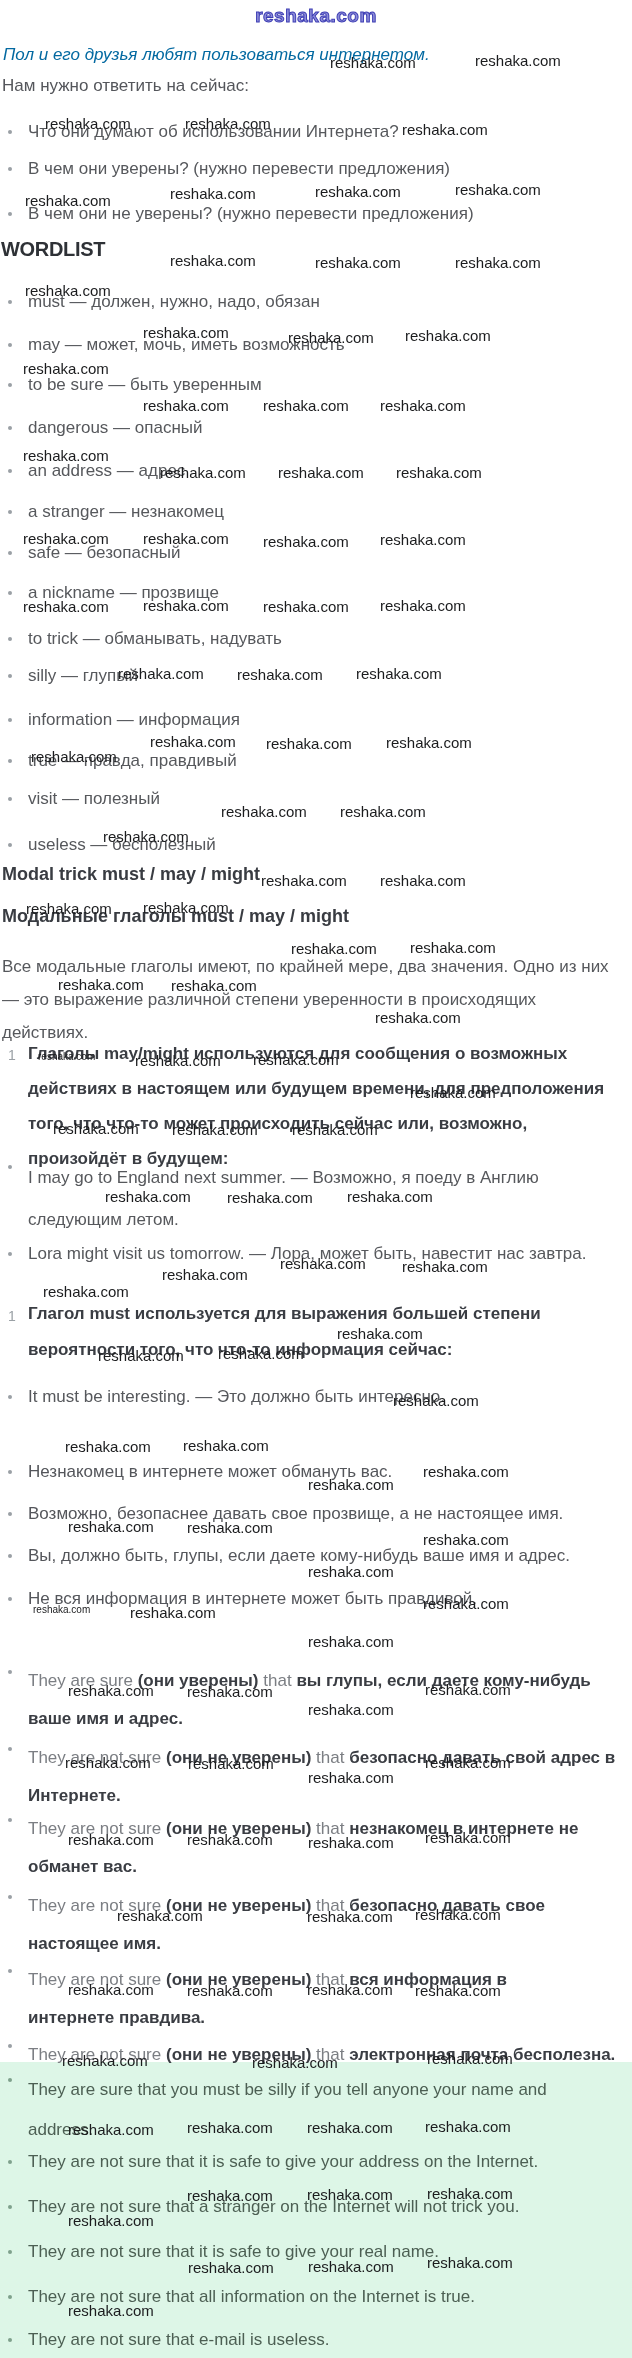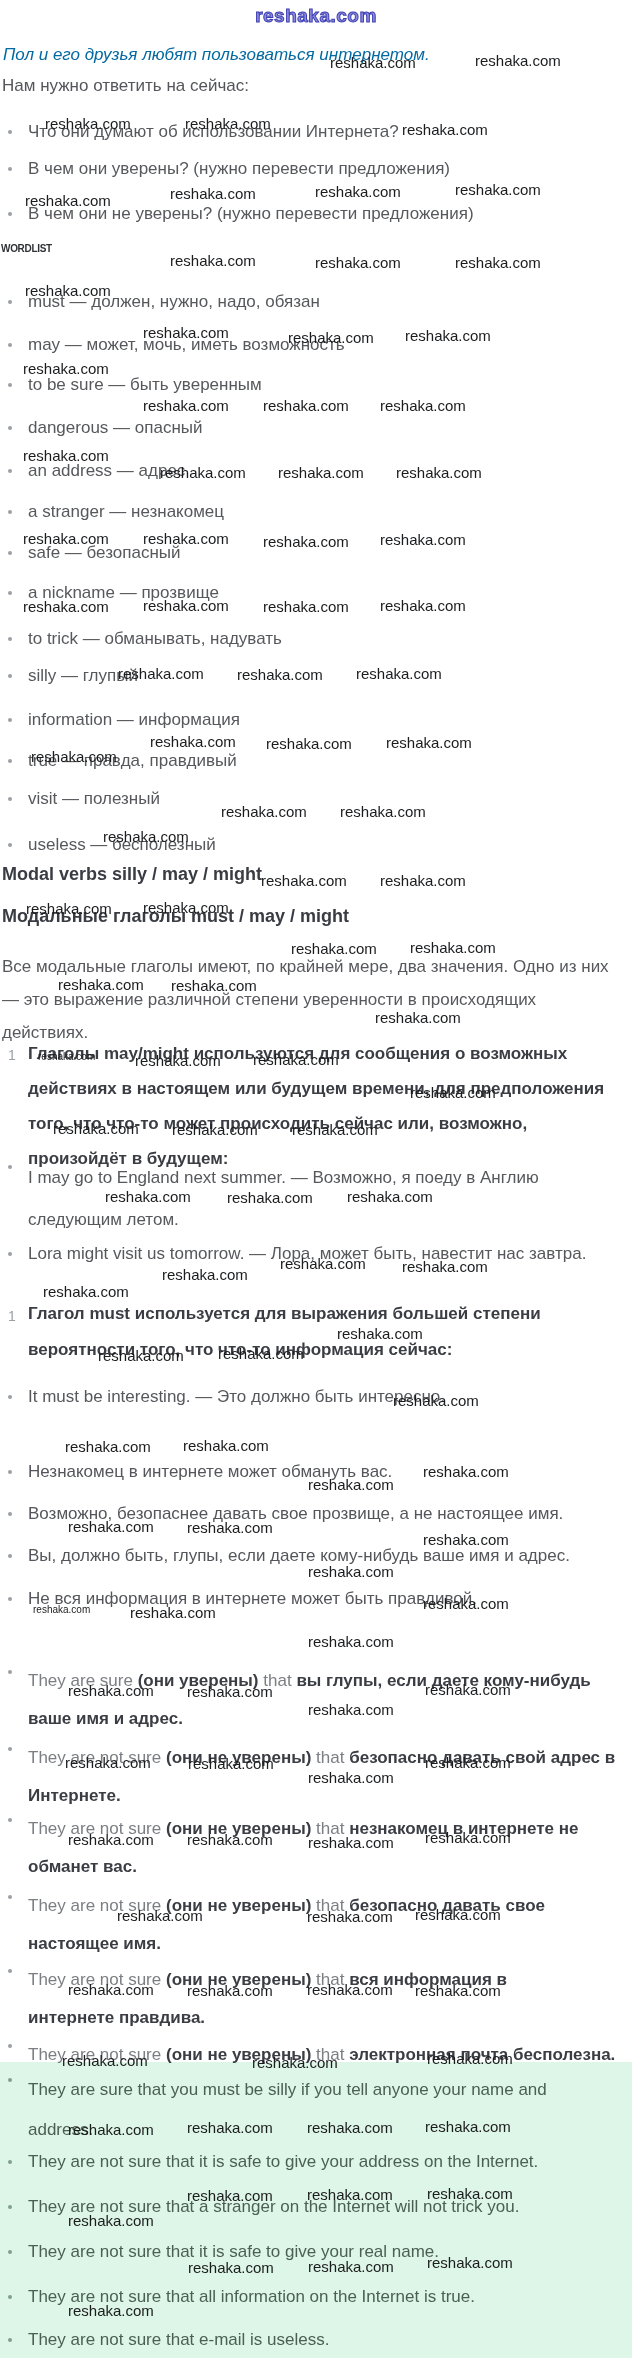--- a/index.html
+++ b/index.html
@@ -11,21 +11,21 @@
   .logo{
     position:absolute;left:0;right:0;top:5px;text-align:center;
     font-size:19px;font-weight:700;letter-spacing:0.5px;
     color:#8c8cd8;-webkit-text-stroke:1px #3d3db4;
   }
   .line{position:absolute;white-space:nowrap;font-size:17px;color:#56585c;line-height:20px;}
   .blk{position:absolute;font-size:17px;color:#56585c;}
   .italic{font-style:italic;color:#0369a1;margin-top:15px;}
   .qhead{color:#54565b;}
   .h{font-weight:700;color:#393c42;font-size:18px;}
-  .wordhead{font-weight:700;color:#2e3136;font-size:10px;letter-spacing:-0.3px;}
+  .wordhead{font-weight:700;color:#2e3136;font-size:20px;letter-spacing:-0.3px;}
   .bullet{padding-left:20px;}
   .dot{position:absolute;left:0;top:8px;width:4px;height:4px;border-radius:50%;background:#9aa0a5;}
   .g .dot{background:#7fa18c;}
   .boldtxt{font-weight:700;color:#3a3d43;}
   .light{color:#7b7e83;}
   .rule{position:absolute;left:28px;font-weight:700;color:#3a3d43;font-size:17px;}
   .rulenum{position:absolute;left:-20px;top:2px;font-size:14px;font-weight:400;color:#9aa0a5;}
   .trans{color:#54565b;}
   .g{color:#4c5f53;}
   .wm{position:absolute;white-space:nowrap;font-size:15px;color:#1b1c1e;line-height:16px;}
@@ -56,21 +56,21 @@
   <div class="line bullet" style="left:8px;top:502px"><span class="dot"></span><span>a stranger — незнакомец</span></div>
   <div class="line bullet" style="left:8px;top:543px"><span class="dot"></span><span>safe — безопасный</span></div>
   <div class="line bullet" style="left:8px;top:583px"><span class="dot"></span><span>a nickname — прозвище</span></div>
   <div class="line bullet" style="left:8px;top:629px"><span class="dot"></span><span>to trick — обманывать, надувать</span></div>
   <div class="line bullet" style="left:8px;top:666px"><span class="dot"></span><span>silly — глупый</span></div>
   <div class="line bullet" style="left:8px;top:710px"><span class="dot"></span><span>information — информация</span></div>
   <div class="line bullet" style="left:8px;top:751px"><span class="dot"></span><span>true — правда, правдивый</span></div>
   <div class="line bullet" style="left:8px;top:789px"><span class="dot"></span><span>visit — полезный</span></div>
   <div class="line bullet" style="left:8px;top:835px"><span class="dot"></span><span>useless — бесполезный</span></div>
 
-  <div class="line h" style="left:2px;top:864px">Modal verbs silly / may / might</div>
+  <div class="line h" style="left:2px;top:864px">Modal trick must / may / might</div>
   <div class="line h" style="left:2px;top:906px">Модальные глаголы must / may / might</div>
 
   <div class="blk" style="left:2px;top:950px;width:610px;line-height:33px">Все модальные глаголы имеют, по крайней мере, два значения. Одно из них — это выражение различной степени уверенности в происходящих действиях.</div>
 
   <div class="rule" style="top:1036px;width:596px;line-height:35px"><span class="rulenum">1</span><span>Глаголы may/might используются для сообщения о возможных действиях в настоящем или будущем времени, для предположения того, что что-то может происходить сейчас или, возможно, произойдёт в будущем:</span></div>
 
   <div class="blk bullet" style="left:8px;top:1157px;width:545px;line-height:42px"><span class="dot"></span><span>I may go to England next summer. — Возможно, я поеду в Англию следующим летом.</span></div>
   <div class="line bullet" style="left:8px;top:1244px"><span class="dot"></span><span>Lora might visit us tomorrow. — Лора, может быть, навестит нас завтра.</span></div>
 
   <div class="rule" style="top:1296px;width:596px;line-height:36px"><span class="rulenum">1</span><span>Глагол must используется для выражения большей степени вероятности того, что что-то информация сейчас:</span></div>

